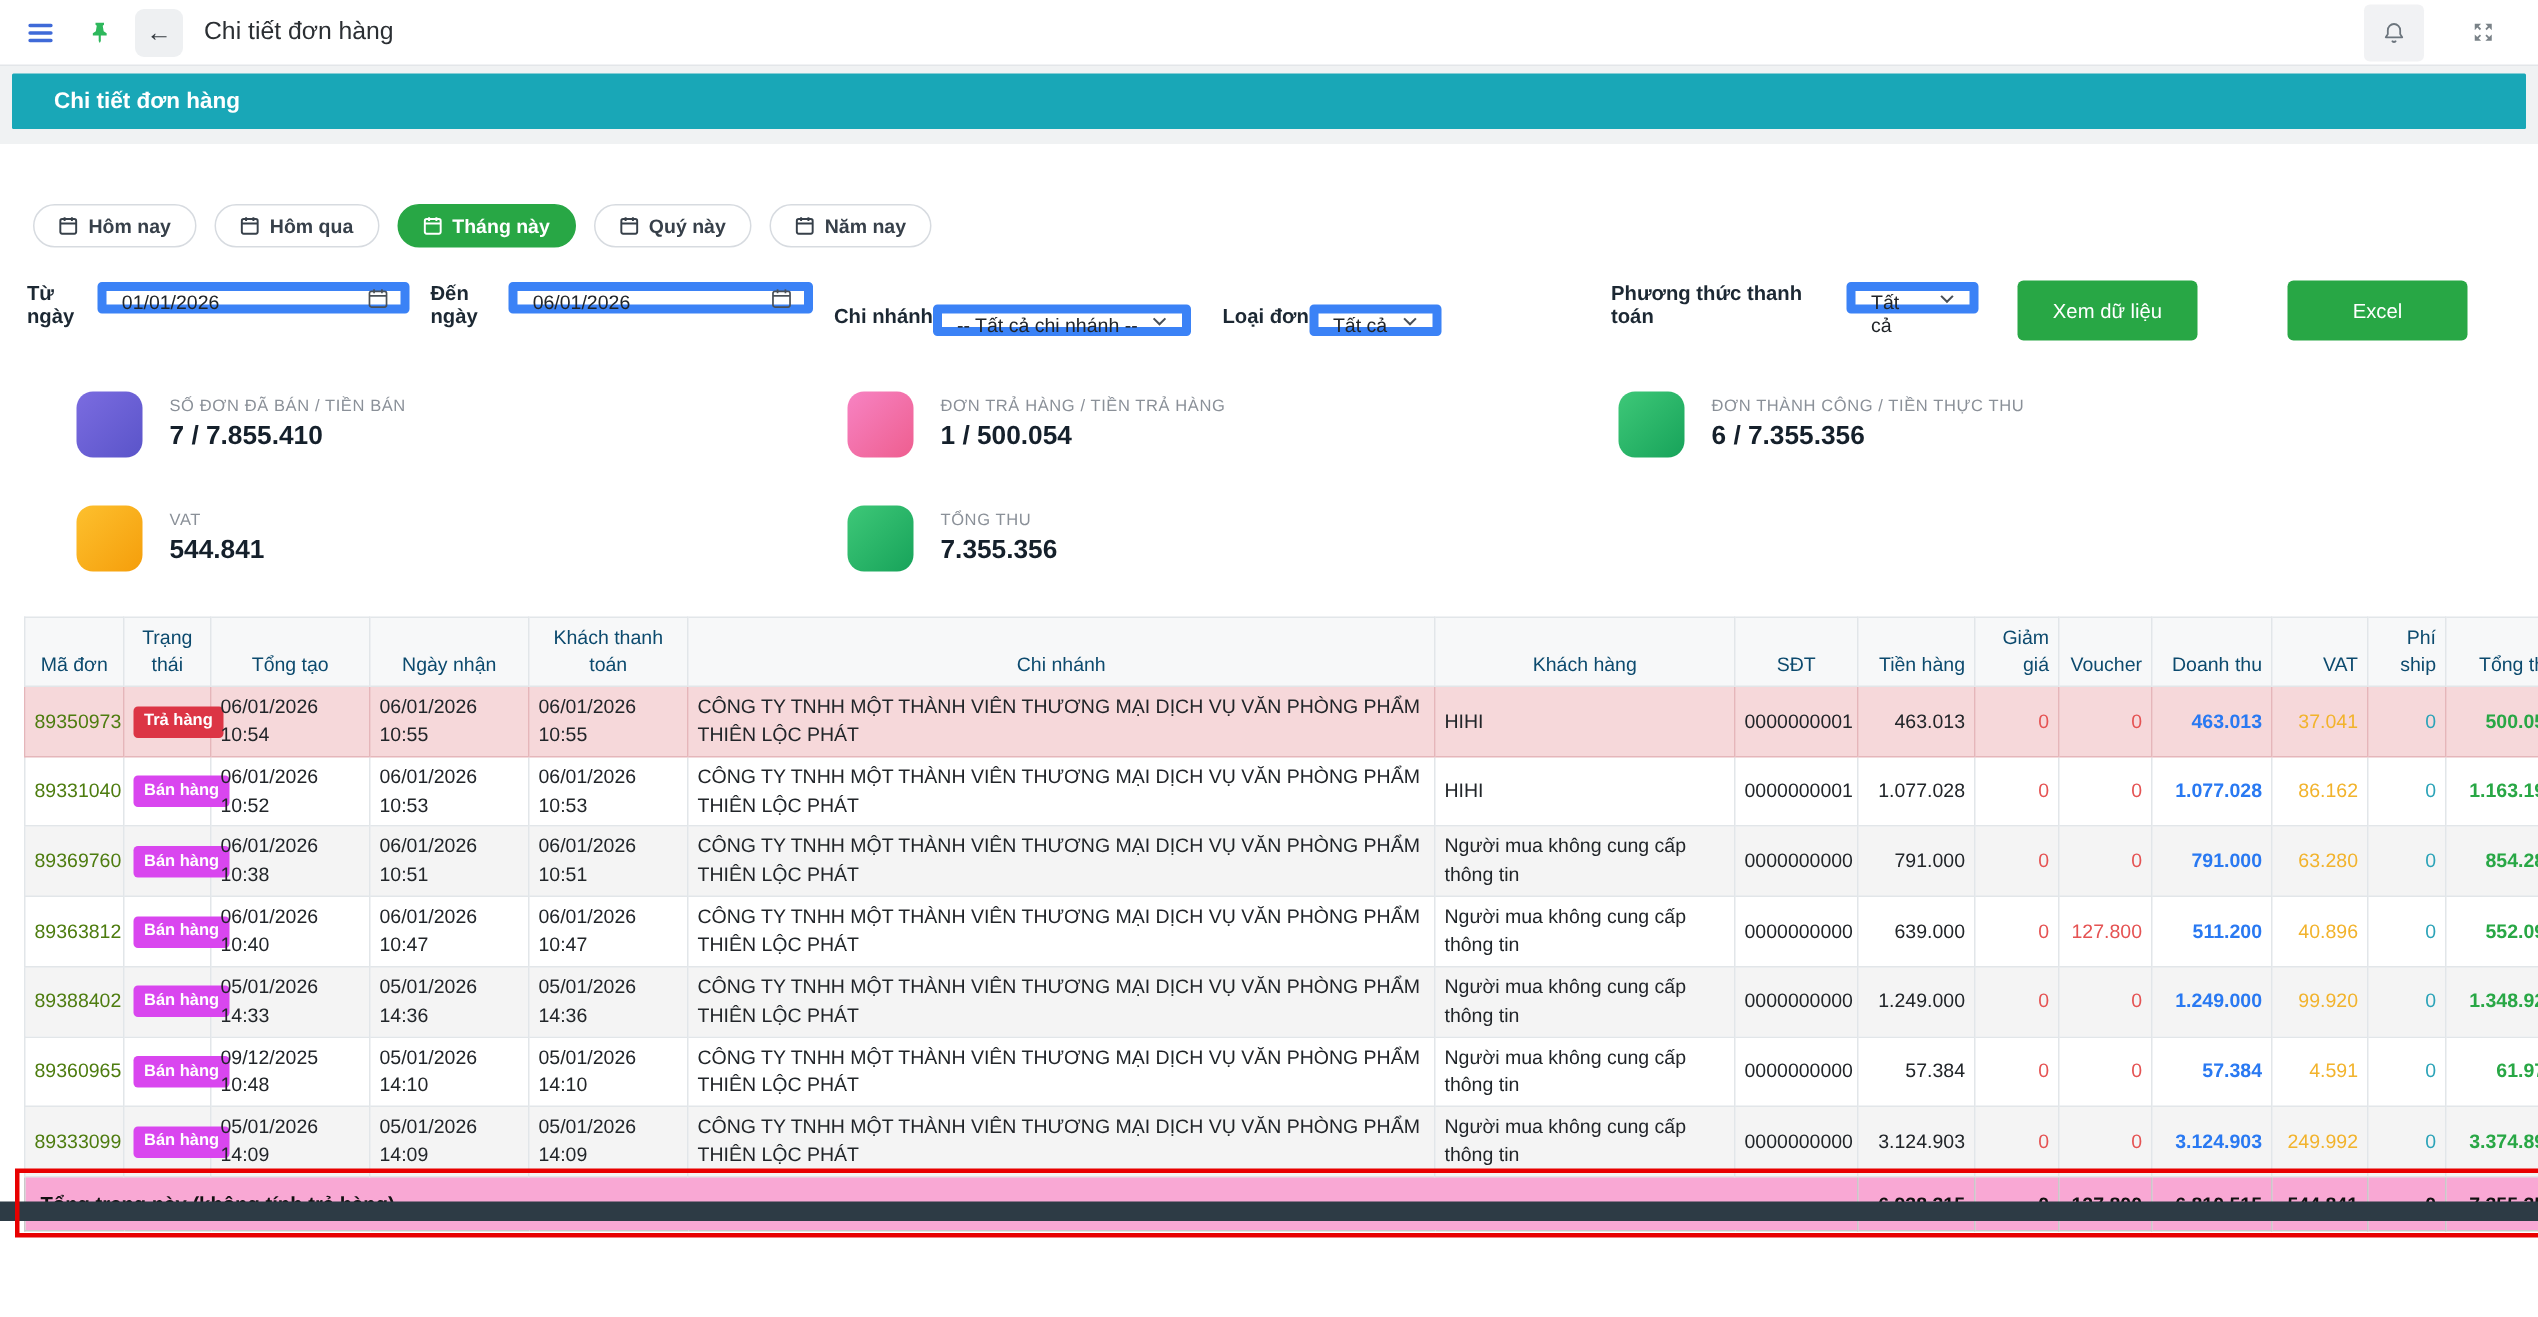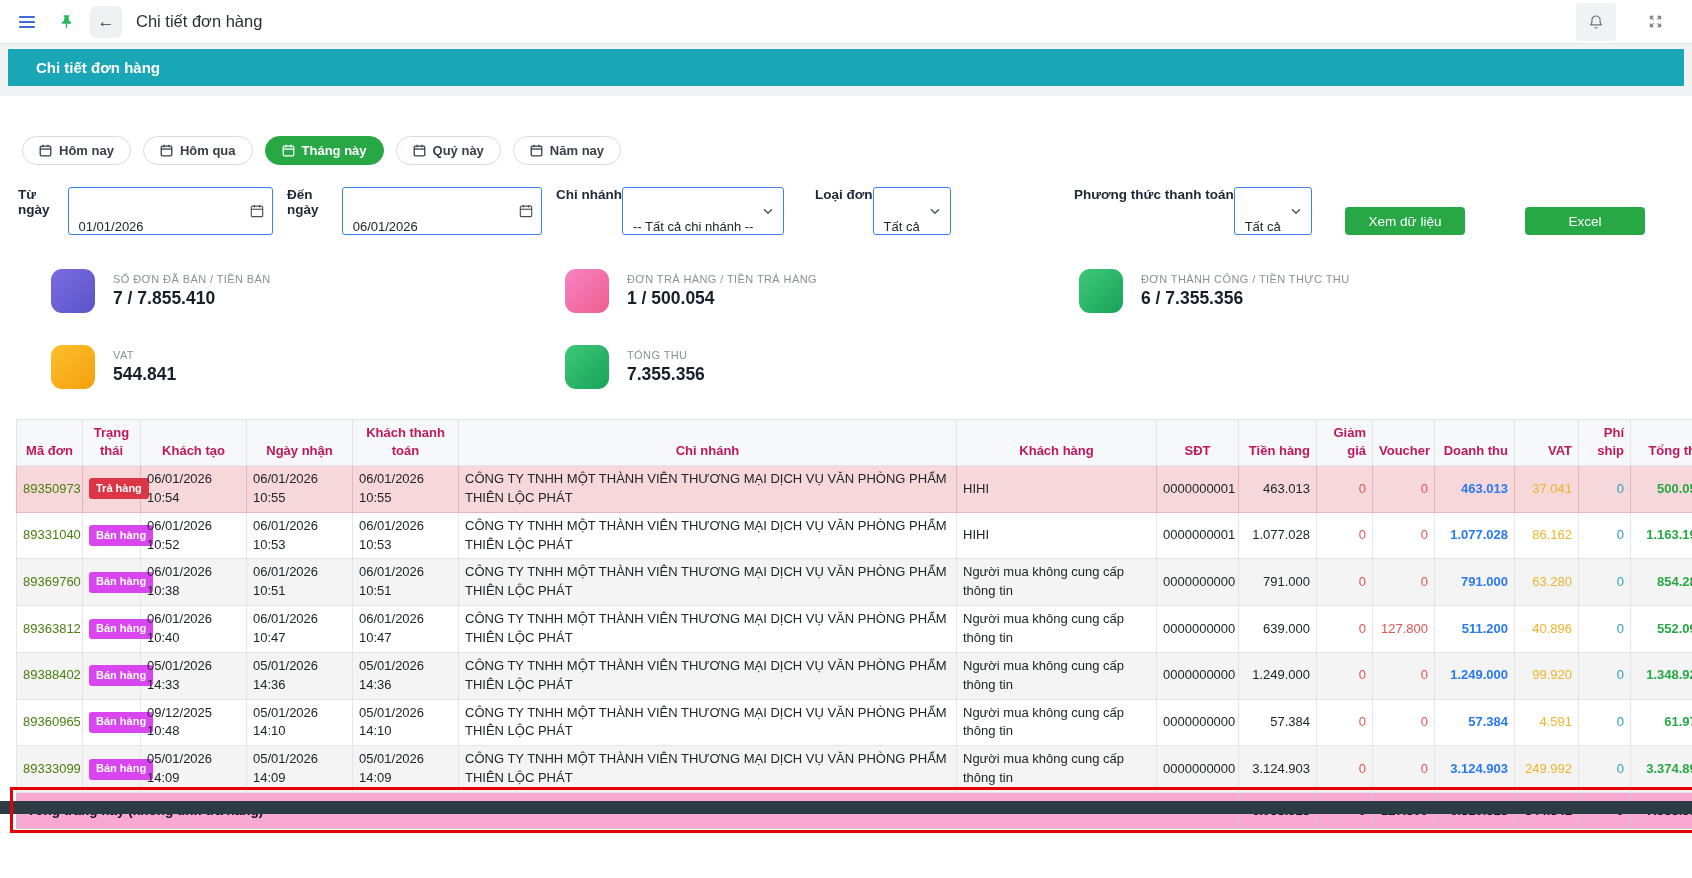--- a/index.html
+++ b/index.html
@@ -33,45 +33,45 @@
   .pill { display:inline-flex; align-items:center; gap:7px; height:29px; padding:0 16px;
     border:1px solid #d7dbe0; border-radius:15px; background:#fff; color:#37404a;
     font-size:13px; font-weight:700; cursor:pointer; font-family:inherit; }
   .pill svg { width:13px; height:13px; }
   .pill.active { background:#28a745; border-color:#28a745; color:#fff; }
 
   .filters { display:flex; align-items:flex-end; gap:14px; padding:22px 18px 0 18px; }
   .field { display:flex; flex-direction:row; }
   .field label { font-size:13.5px; font-weight:700; color:#1c2833; margin-bottom:9px; }
   .f-date { width:255px; } .f-sel { width:245px; }
-  .control { position:relative; height:48px; border:1px solid #3b82f6; border-radius:3px;
-    background:#fff; display:flex; align-items:flex-end; padding:0 30px 0 10px;
+  .control { position:relative; height:21px; border:6px solid #3b82f6; border-radius:3px;
+    background:#fff; display:flex; align-items:flex-start; padding:0 30px 0 10px;
     font-size:13px; color:#212529; }
   .control input { border:none; outline:none; width:100%; font-size:13px;
     font-family:inherit; color:#212529; background:transparent; }
   .ctrl-icon { position:absolute; right:8px; top:50%; transform:translateY(-50%);
     color:#495057; width:14px; height:14px; }
-  .btn-green { height:28px; width:120px; background:#28a745; color:#fff; border:none;
+  .btn-green { height:40px; width:120px; background:#28a745; color:#fff; border:none;
     border-radius:4px; font-size:13.5px; font-family:inherit; cursor:pointer; }
   .btn-view { margin-left:12px; }
   .btn-excel { margin-left:46px; margin-right:14px; }
 
   
   .cards { display:grid; grid-template-columns:repeat(3,514px); row-gap:32px;
     padding:34px 0 0 35px;margin-left:16px; }
   .card { display:flex; align-items:center; gap:18px; }
   .card-icon { width:44px; height:44px; border-radius:11px; flex:none; }
   .card-label { font-size:11px; color:#8a9098; letter-spacing:.4px; margin-bottom:3px; }
   .card-value { font-size:17.5px; font-weight:700; color:#15202b; }
 
   
   .table-wrap { position:relative; margin:30px 8px 0 8px; padding:0 8px; }
   table { width:100%; border-collapse:collapse; table-layout:fixed; font-size:13px; }
   th, td { border:1px solid #e2e6e9; padding:4px 6px; }
-  thead th { background:#f7f8f9; font-weight:700; color:#be185d; vertical-align:bottom;
+  thead th { background:#f7f8f9; font-weight:400; color:#0c4a6e; vertical-align:bottom;
     text-align:center; line-height:1.35; padding-bottom:6px; }
   thead th.h-num { text-align:right; }
   tbody td { vertical-align:middle; line-height:1.45; height:44px; }
   tbody tr:nth-child(odd):not(.row-return) { background:#fff; }
   tbody tr:nth-child(even):not(.row-return){ background:#fff; }
   tbody tr.stripe:not(.row-return) { background:#f4f4f4; }
   tr.row-return { background:#f6d8da; }
   tr.row-return td { border-color:#e5b6ba; }
   .c-id { color:#4d7c0f; cursor:pointer; }
   .c-status { text-align:center;margin-top:15px; }
@@ -294,21 +294,21 @@
           <col style="width:62px">
           <col style="width:80px">
           <col style="width:64px">
           <col style="width:52px">
           <col style="width:80px">
         </colgroup>
       <thead>
           <tr id="thead-row">
             <th>Mã đơn</th>
             <th>Trạng thái</th>
-            <th>Khách tạo</th>
+            <th>Tổng tạo</th>
             <th>Ngày nhận</th>
             <th>Khách thanh toán</th>
             <th>Chi nhánh</th>
             <th>Khách hàng</th>
             <th>SĐT</th>
             <th class="h-num">Tiền hàng</th>
             <th class="h-num">Giảm giá</th>
             <th class="h-num">Voucher</th>
             <th class="h-num">Doanh thu</th>
             <th class="h-num">VAT</th>

